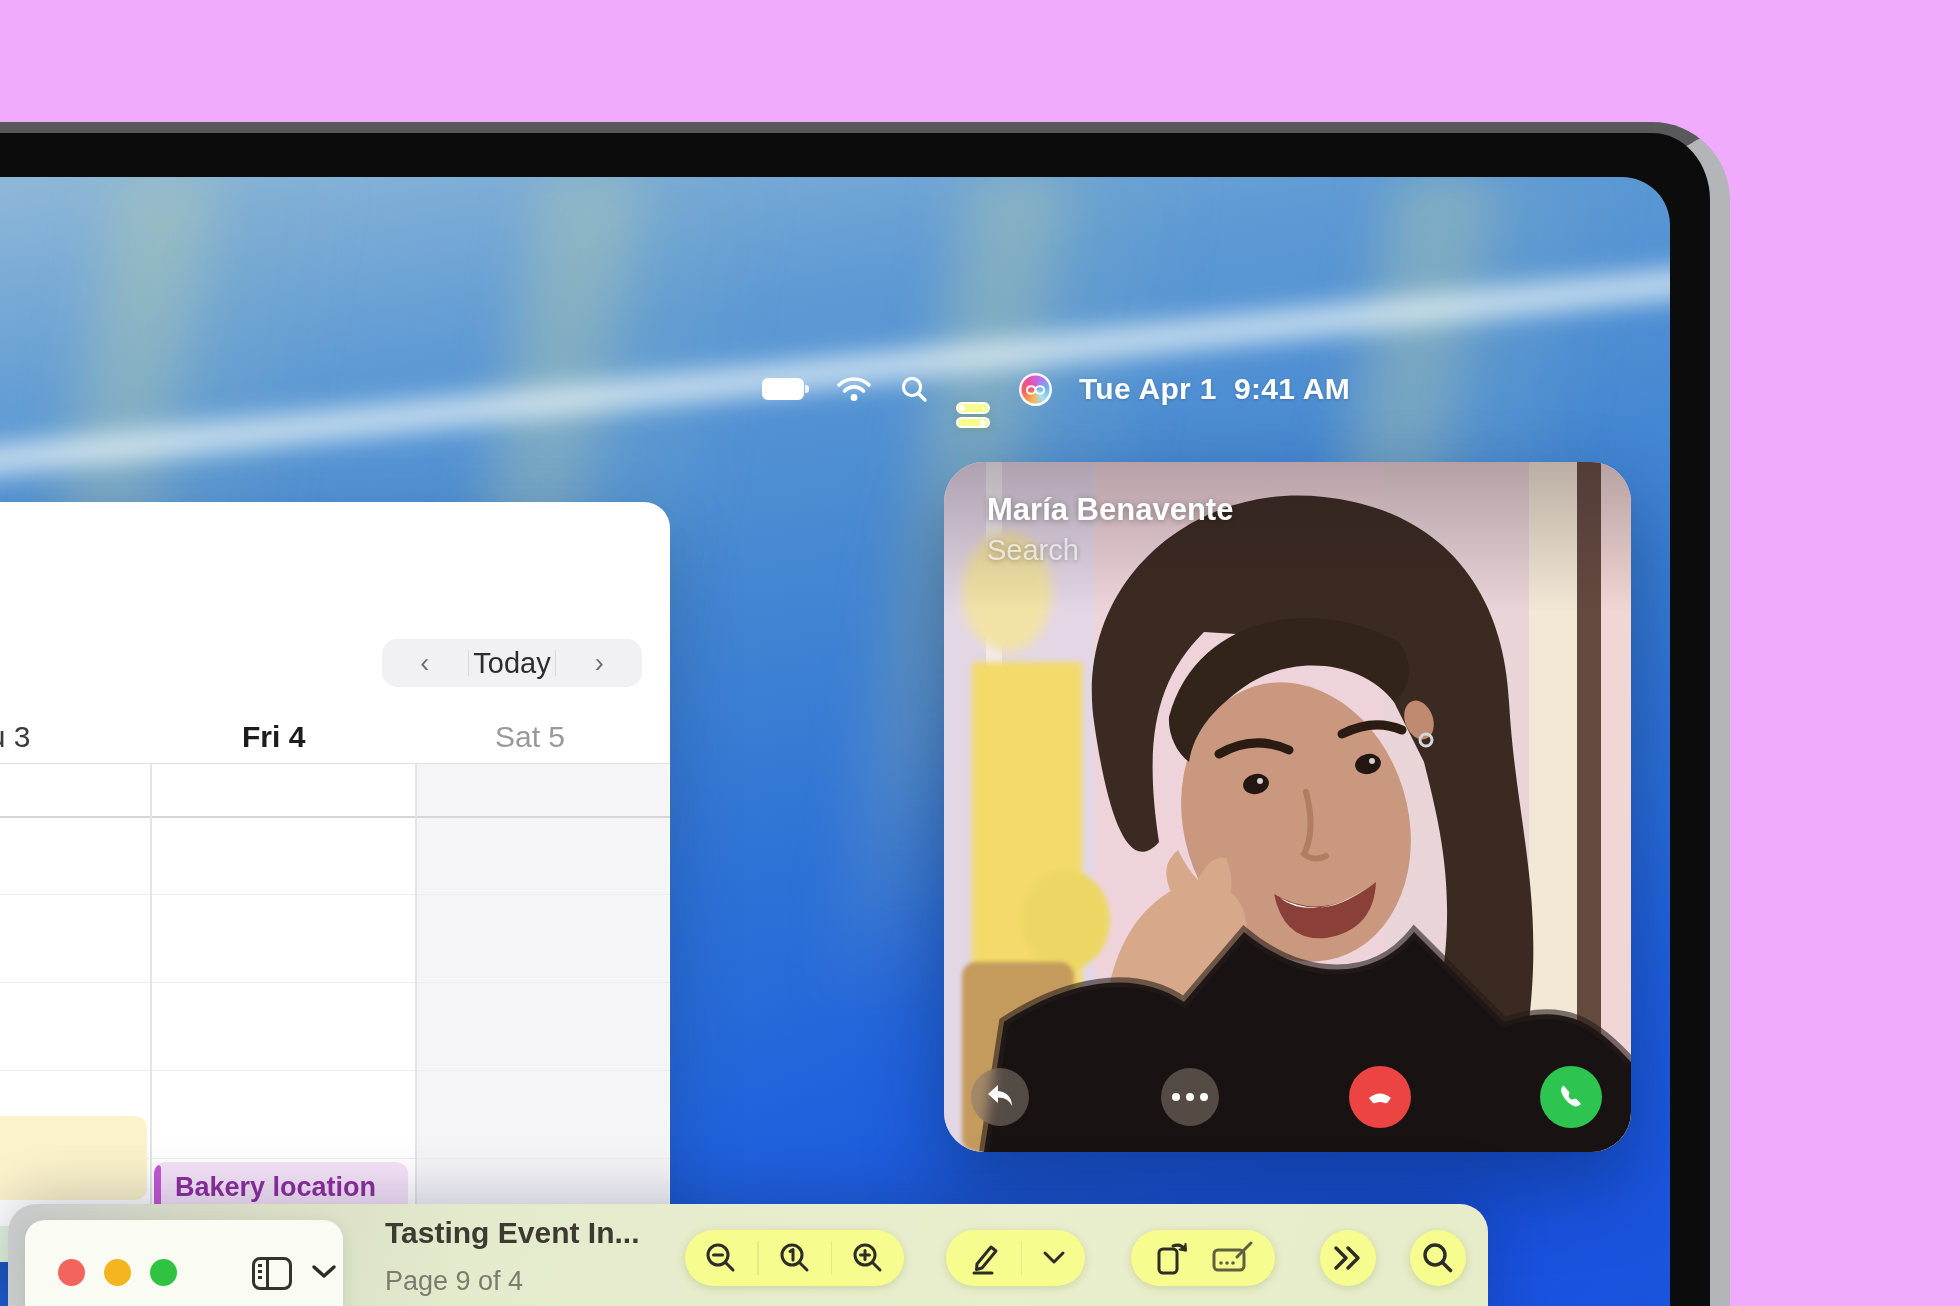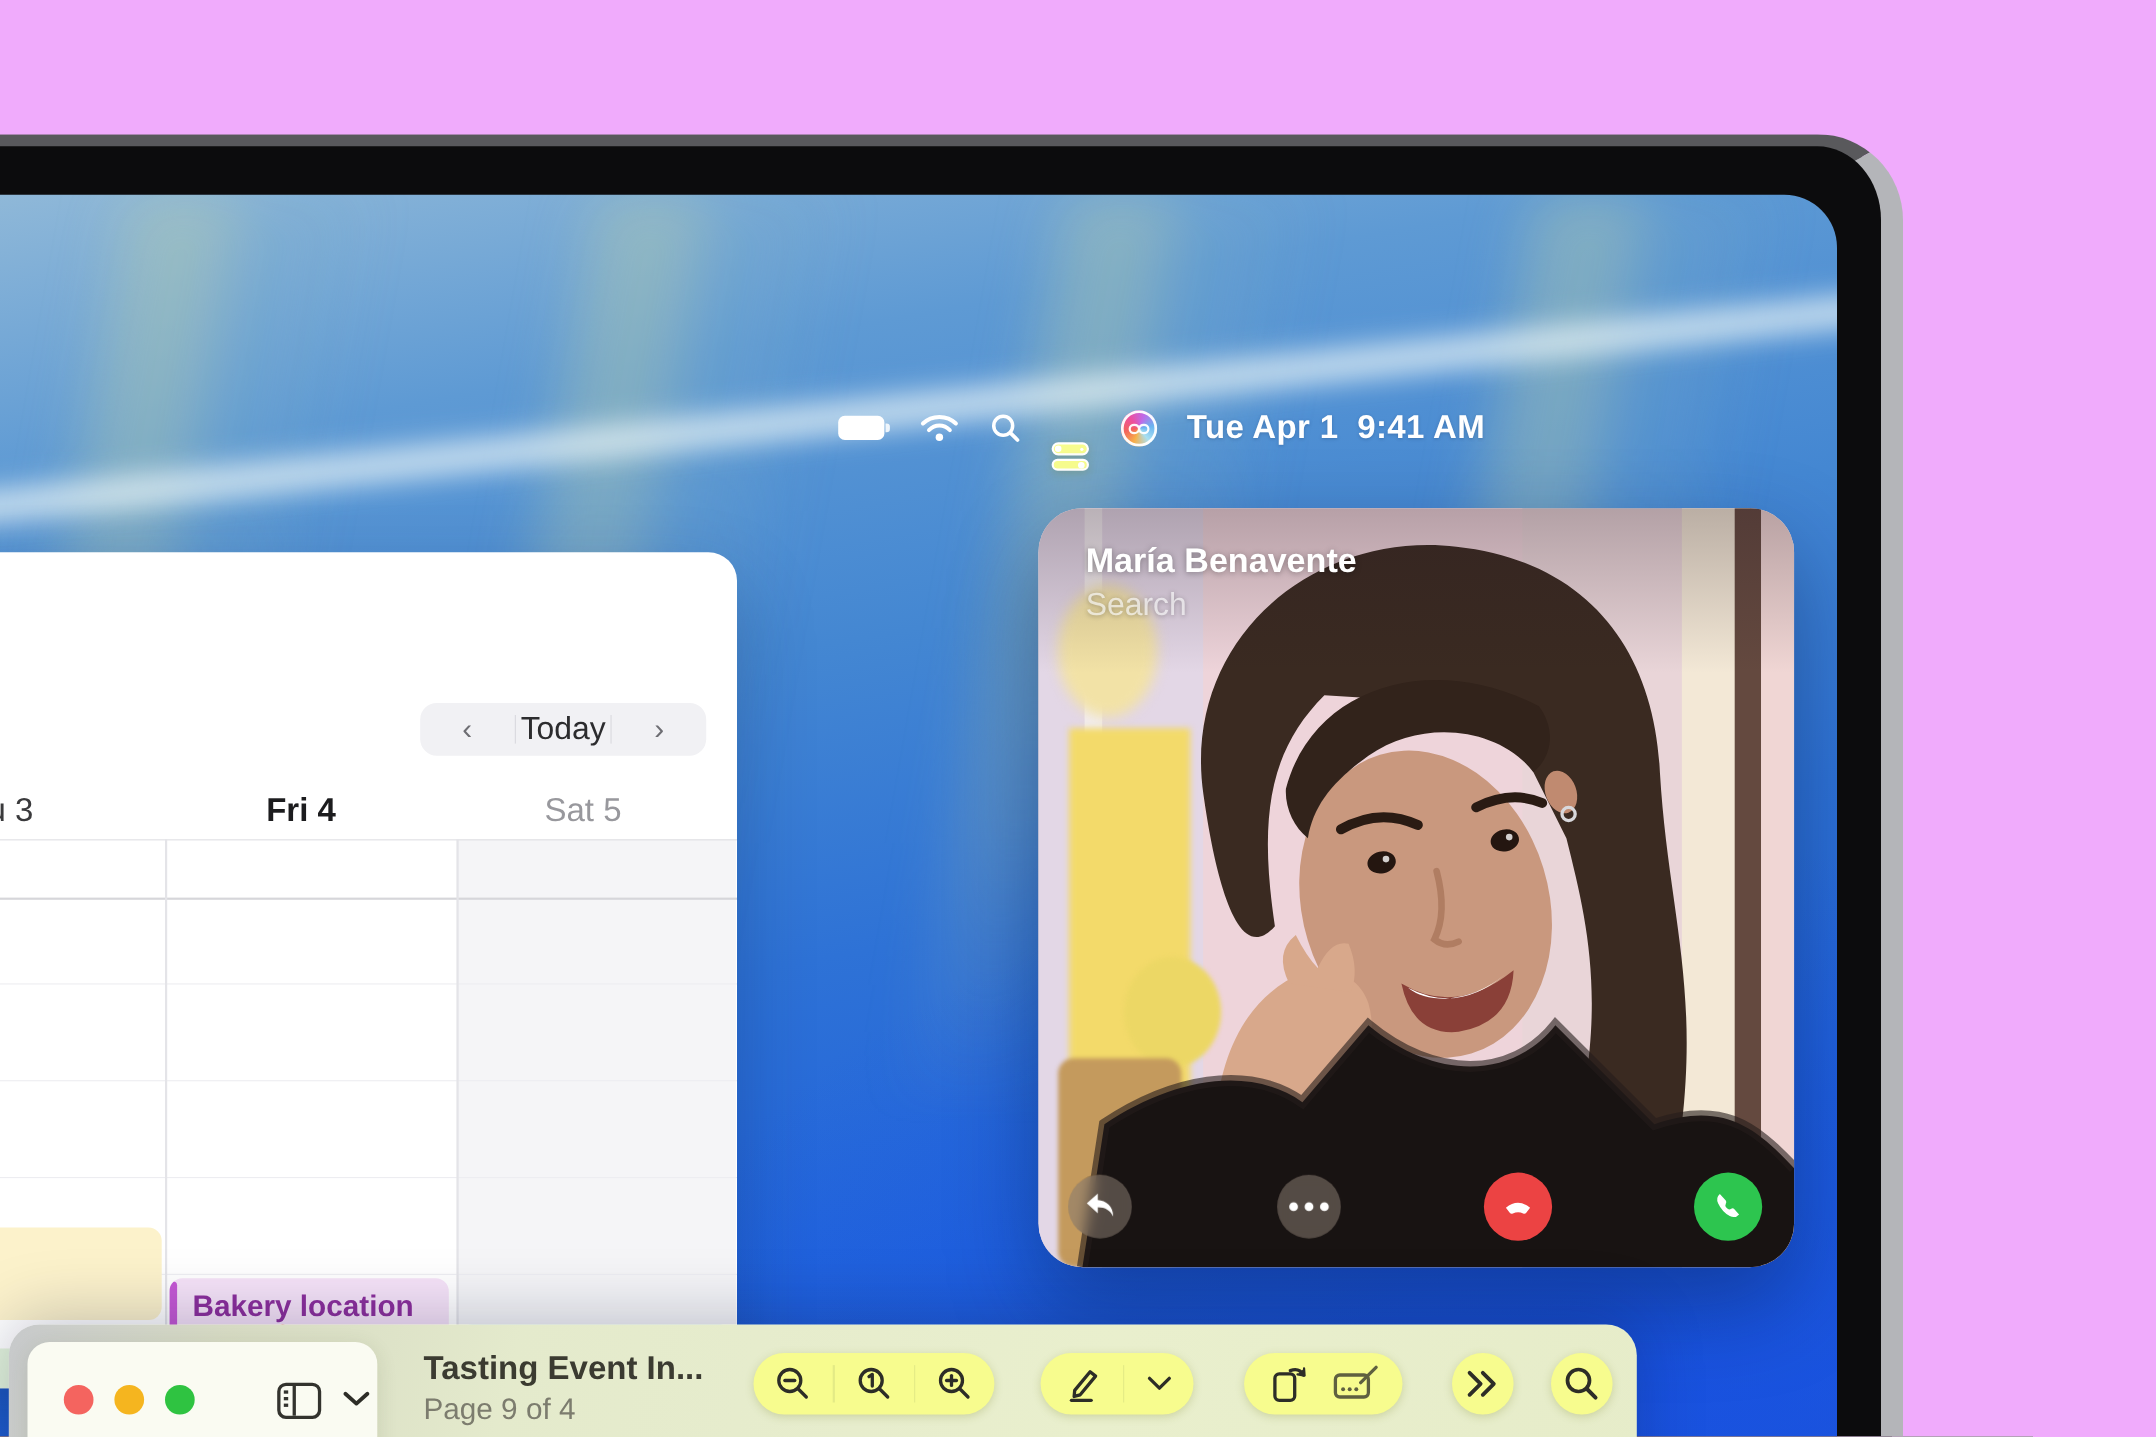--- a/index.html
+++ b/index.html
@@ -129,21 +129,21 @@
     background:#fafbf2; box-shadow:0 4px 18px rgba(60,70,30,.12); }
   .tl { position:absolute; top:39px; width:27px; height:27px; border-radius:50%; }
   .tl.red { left:33px; background:#f4645f; }
   .tl.yellow { left:79px; background:#f5b51f; }
   .tl.green { left:125px; background:#2fc341; }
   .pv-toggle { position:absolute; left:227px; top:37px; width:40px; height:33px; border:3px solid #33332e; border-radius:8px; }
   .pv-toggle::before { content:""; position:absolute; left:11px; top:0; bottom:0; width:3px; background:#33332e; }
   .pv-toggle i { position:absolute; left:3px; width:4px; height:3px; background:#33332e; }
   .pv-toggle i:nth-child(1){ top:4px; } .pv-toggle i:nth-child(2){ top:10px; } .pv-toggle i:nth-child(3){ top:16px; }
   .pv-toggle-chev { position:absolute; left:286px; top:44px; }
-  .pv-title { position:absolute; left:377px; top:24px; font-size:30px; font-weight:bold; color:#3b3b31; white-space:nowrap; }
+  .pv-title { position:absolute; left:377px; top:12px; font-size:30px; font-weight:bold; color:#3b3b31; white-space:nowrap; }
   .pv-page { position:absolute; left:377px; top:62px; font-size:27px; color:#7c7c6e; }
   .pill { position:absolute; top:26px; height:56px; border-radius:28px; background:#f7fc8e;
     box-shadow:0 2px 8px rgba(120,130,30,.25); display:flex; align-items:center; justify-content:space-evenly; }
   .pill .psep { width:1.5px; height:34px; background:#e3ea86; }
   .pill-zoom { left:677px; width:219px; }
   .pill-pen { left:938px; width:139px; }
   .pill-rot { left:1123px; width:144px; }
   .pcircle { position:absolute; top:26px; width:56px; height:56px; border-radius:50%; background:#f7fc8e;
     box-shadow:0 2px 8px rgba(120,130,30,.25); display:flex; align-items:center; justify-content:center; }
   .pc-more { left:1312px; } .pc-search { left:1402px; }

